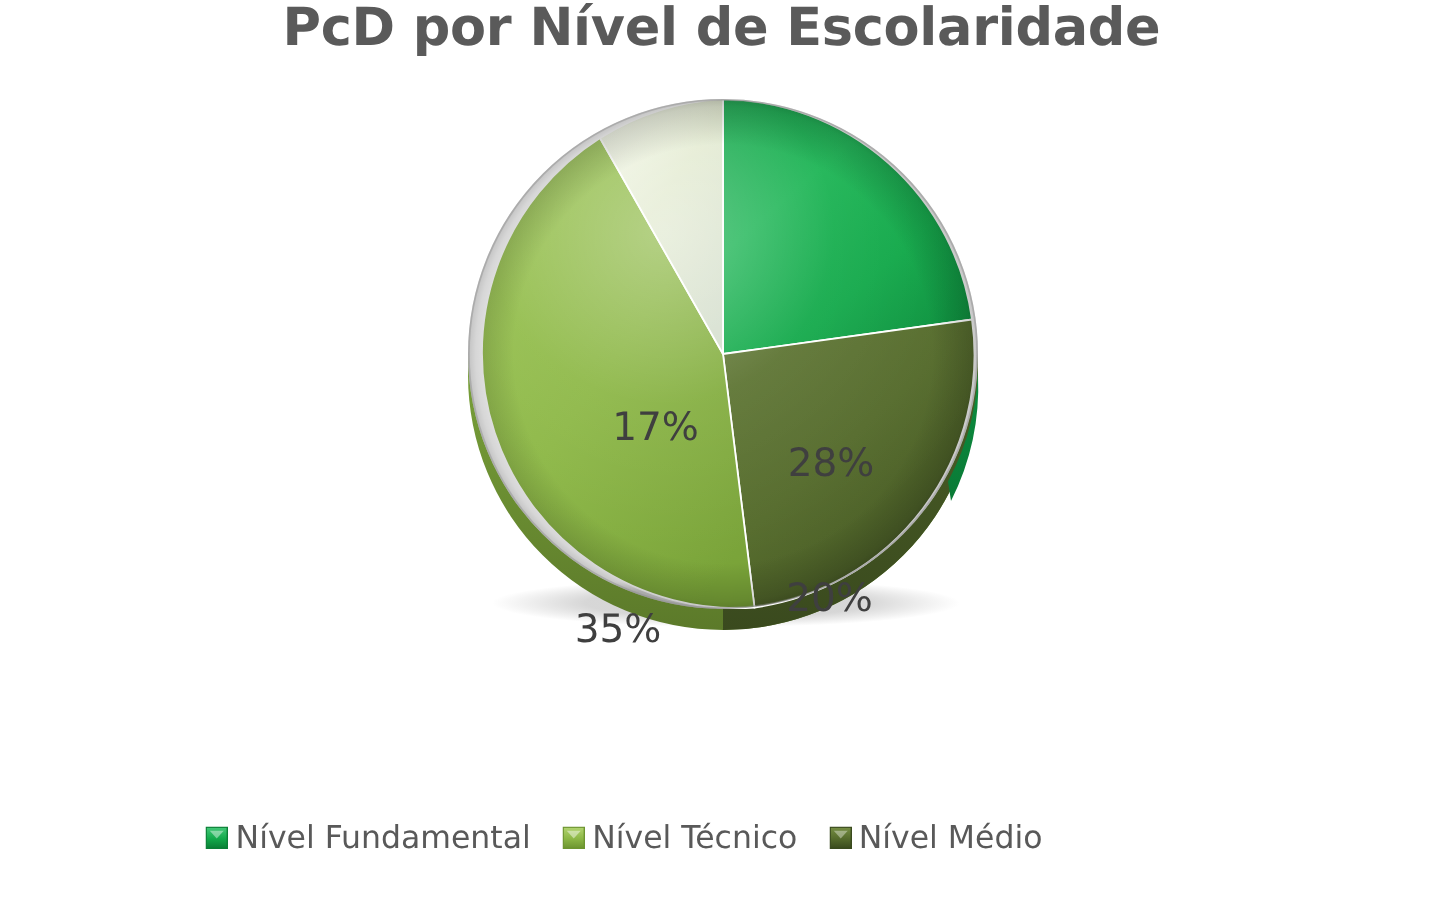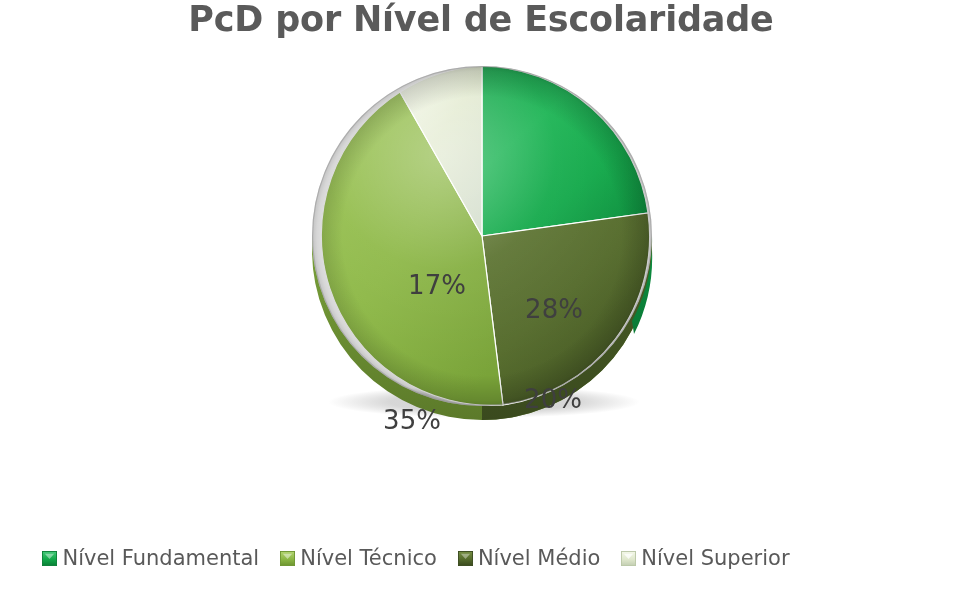--- a/index.html
+++ b/index.html
@@ -246,29 +246,15 @@
               <stop offset="55%" stop-color="#556b2c"></stop>
               <stop offset="100%" stop-color="#3a4a1e"></stop>
           </linearGradient>
         </defs>
         <rect x="0.5" y="0.5" width="15" height="15" fill="url(#ls1)" stroke="#3a4a1e" stroke-width="1"></rect>
         <path d="M 3 3 L 13 3 L 8 8.5 Z" fill="#ffffff" fill-opacity="0.38"></path>
       </svg>
       <span class="legend-label">Nível Médio</span>
     </div>
 
-    <div class="legend-item">
-      <svg class="legend-swatch" viewBox="0 0 16 16">
-        <defs>
-          <linearGradient id="ls3" x1="0%" y1="0%" x2="0%" y2="100%">
-            <stop offset="0%" stop-color="#f3f7e8"></stop>
-              <stop offset="55%" stop-color="#e0e8cd"></stop>
-              <stop offset="100%" stop-color="#c3ceb2"></stop>
-          </linearGradient>
-        </defs>
-        <rect x="0.5" y="0.5" width="15" height="15" fill="url(#ls3)" stroke="#bac7a6" stroke-width="1"></rect>
-        <path d="M 3 3 L 13 3 L 8 8.5 Z" fill="#ffffff" fill-opacity="0.75"></path>
-      </svg>
-      <span class="legend-label">Nível Superior</span>
-    </div>
 
   </div>
 </div>
 
 </body></html>

